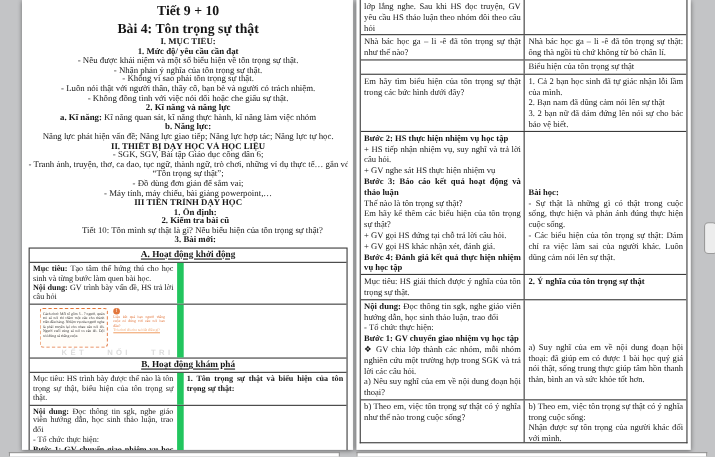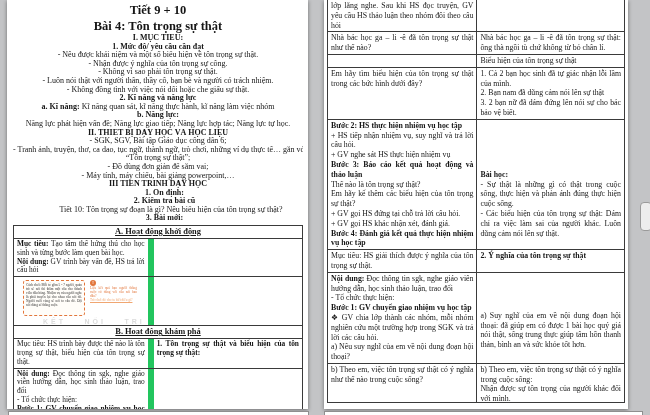--- a/index.html
+++ b/index.html
@@ -1,19 +1,19 @@
 <!DOCTYPE html>
 <html><head>
 <meta charset="utf-8">
 <style>
   html,body{margin:0;padding:0;}
   body{width:650px;height:415px;overflow:hidden;background:#c3c4c6;font-family:"Liberation Serif","DejaVu Serif",serif;}
   .canvas{position:relative;width:650px;height:415px;overflow:hidden;}
   .page{position:absolute;top:0;background:#fff;box-shadow:0 1px 4px rgba(0,0,0,.45);overflow:hidden;color:#161616;}
-  .page-left{left:7px;width:301px;height:409px;padding:2px 5px 0 6px;box-sizing:border-box;}
+  .page-left{left:20px;width:301px;height:409px;padding:2px 5px 0 6px;box-sizing:border-box;}
   .page-right{left:324px;width:304px;height:409px;padding:0 3px;box-sizing:border-box;}
   .ttl{text-align:center;font-weight:bold;font-size:12.5px;line-height:16px;}
   .intro{font-size:8px;line-height:8.6px;text-align:center;}
   .intro .ln{white-space:nowrap;overflow:hidden;}
   .b{font-weight:bold;}
   .tbl{border:1px solid #3a3a3a;margin-top:2px;}
   .thead{border-bottom:1px solid #3a3a3a;text-align:center;font-weight:bold;font-size:8.4px;line-height:12px;height:12px;overflow:hidden;text-decoration:underline;}
   .trow{display:flex;border-bottom:1px solid #3a3a3a;}
   .trow:last-child{border-bottom:none;}
   .tcell{padding:1px 3px;font-size:7.4px;line-height:8.8px;text-align:justify;box-sizing:border-box;overflow:hidden;}
@@ -45,38 +45,38 @@
 <div class="canvas">
 
   <div class="page page-left">
     <div class="ttl">Tiết 9 + 10</div>
     <div class="ttl">Bài 4: Tôn trọng sự thật</div>
 
     <div class="intro">
         <div class="ln b"><span>I. MỤC TIÊU:</span></div>
         <div class="ln b"><span>1. Mức độ/ yêu cầu cần đạt</span></div>
         <div class="ln"><span>- Nêu được khái niệm và một số biểu hiện về tôn trọng sự thật.</span></div>
-        <div class="ln"><span>- Nhận được ý nghĩa của tôn trọng sự công.</span></div>
+        <div class="ln"><span>- Nhận phản ý nghĩa của tôn trọng sự thật.</span></div>
         <div class="ln"><span>- Không vì sao phải tôn trọng sự thật.</span></div>
         <div class="ln"><span>- Luôn nói thật với người thân, thầy cô, bạn bè và người có trách nhiệm.</span></div>
         <div class="ln"><span>- Không đồng tình với việc nói dối hoặc che giấu sự thật.</span></div>
         <div class="ln b"><span>2. Kĩ năng và năng lực</span></div>
         <div class="ln"><span class="b">a. Kĩ năng: </span><span>Kĩ năng quan sát, kĩ năng thực hành, kĩ năng làm việc nhóm</span></div>
         <div class="ln b"><span>b. Năng lực:</span></div>
         <div class="ln"><span>Năng lực phát hiện vấn đề; Năng lực giao tiếp; Năng lực hợp tác; Năng lực tự học.</span></div>
         <div class="ln b"><span>II. THIẾT BỊ DẠY HỌC VÀ HỌC LIỆU</span></div>
         <div class="ln"><span>- SGK, SGV, Bài tập Giáo dục công dân 6;</span></div>
         <div class="ln"><span>- Tranh ảnh, truyện, thơ, ca dao, tục ngữ, thành ngữ, trò chơi, những ví dụ thực tế… gắn với bài</span></div>
         <div class="ln"><span>“Tôn trọng sự thật”;</span></div>
         <div class="ln"><span>- Đồ dùng đơn giản để sắm vai;</span></div>
         <div class="ln"><span>- Máy tính, máy chiếu, bài giảng powerpoint,…</span></div>
         <div class="ln b"><span>III TIẾN TRÌNH DẠY HỌC</span></div>
         <div class="ln b" style="padding-left: 13px;"><span>1. Ổn định:</span></div>
         <div class="ln b" style="padding-left: 13px;"><span>2. Kiểm tra bài cũ</span></div>
-        <div class="ln" style="padding-left: 26px;"><span>Tiết 10: Tôn trọng sự đoạn là gì? Nêu biểu hiện của tôn trọng sự thật?</span></div>
+        <div class="ln" style="padding-left: 26px;"><span>Tiết 10: Tôn mình sự thật là gì? Nêu biểu hiện của tôn trọng sự thật?</span></div>
         <div class="ln b" style="padding-left: 13px;"><span>3. Bài mới:</span></div>
       </div>
 
     <div class="tbl">
       <div class="thead">A. Hoạt động khởi động</div>
       <div class="trow">
         <div class="tcell lcell">
             <div class="ln"><span class="b">Mục tiêu: </span><span>Tạo tâm thế hứng thú cho học sinh và từng bước làm quen bài học.</span></div>
             <div class="ln"><span class="b">Nội dung: </span><span>GV trình bày vấn đề, HS trả lời câu hỏi</span></div>
           </div>

